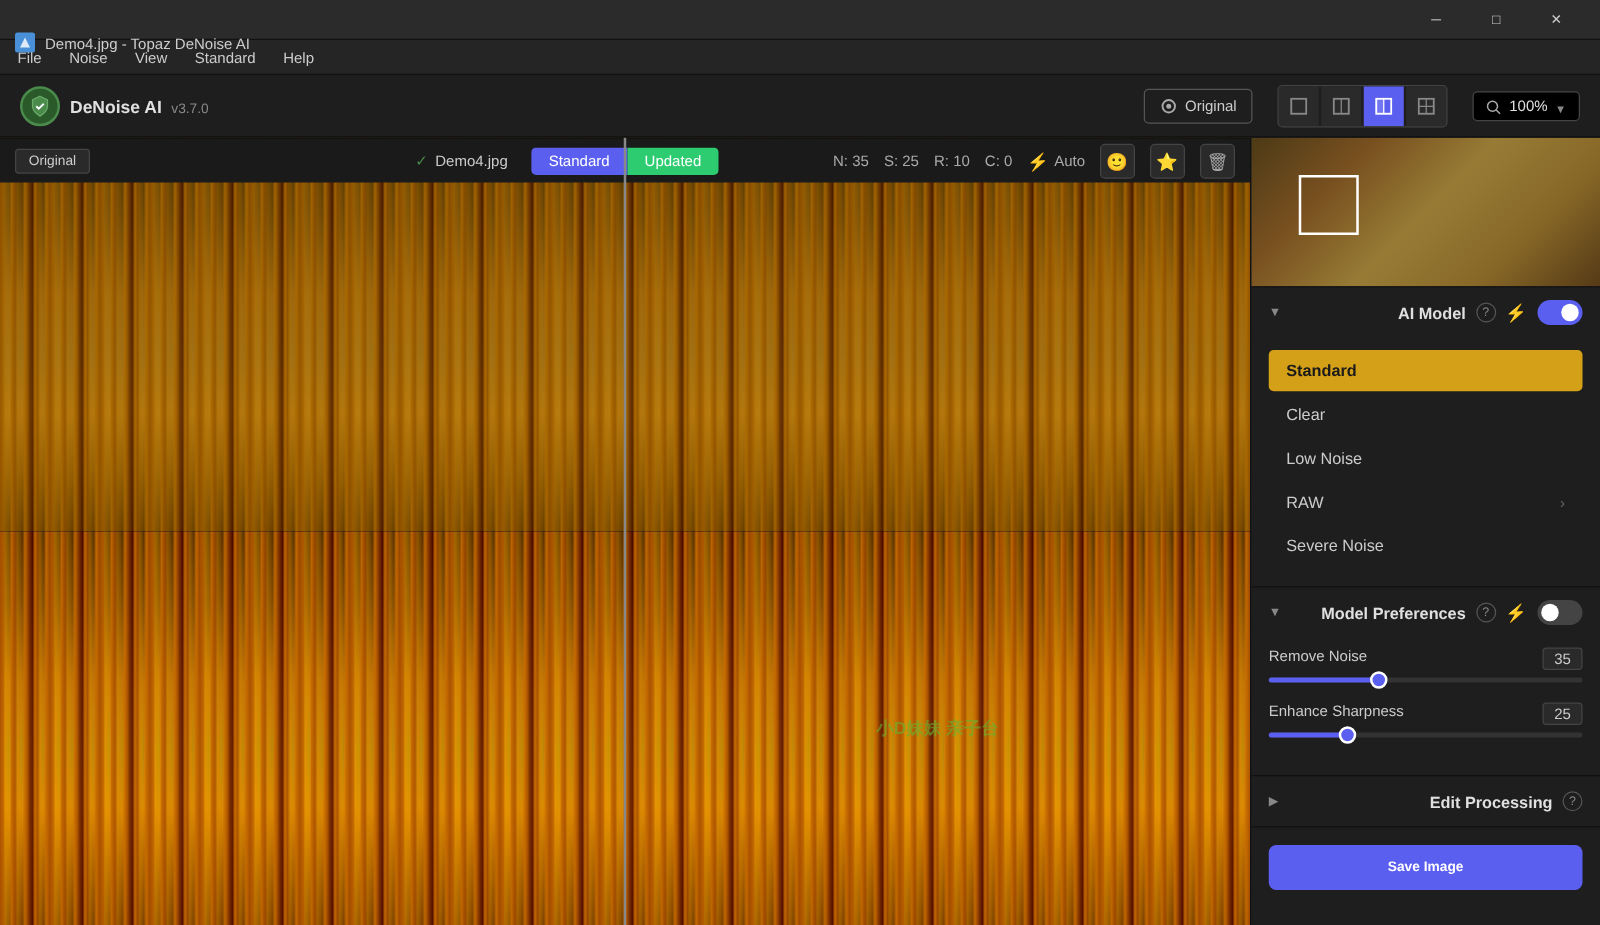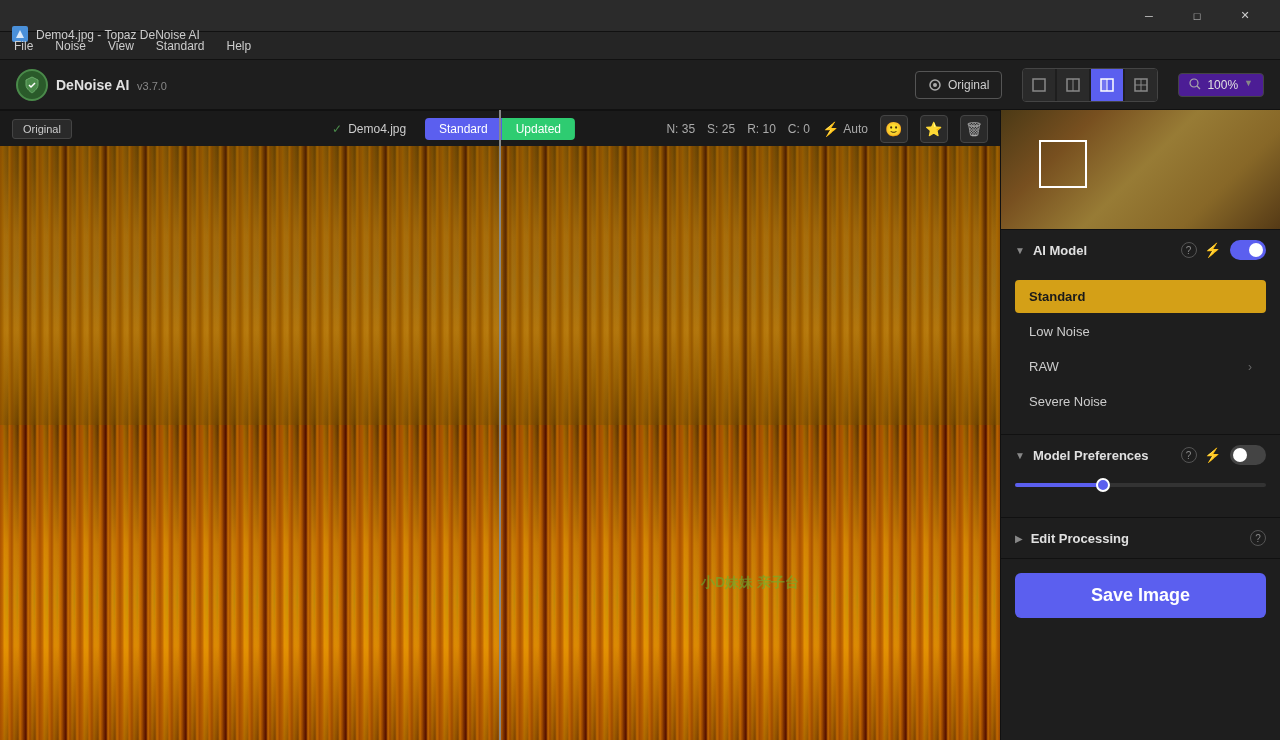--- a/index.html
+++ b/index.html
@@ -127,26 +127,26 @@
       width: 32px; height: 32px;
       background: #2a2a2a;
       border: none;
       cursor: pointer;
       display: flex; align-items: center; justify-content: center;
       color: #999;
     }
     .view-mode-btn.active { background: #5b5fef; color: #fff; }
     #zoom-control {
       display: flex;
-      align-items: flex-start;
+      align-items: flex-end;
       gap: 6px;
       border: 1px solid #444;
       border-radius: 4px;
       padding: 4px 10px;
-      background: #4c1d95;
+      background: #000000;
       font-size: 12px;
       cursor: pointer;
     }
 
     
     #content-area {
       display: flex;
       flex: 1;
       overflow: hidden;
     }
@@ -358,20 +358,21 @@
     }
     .section-chevron {
       font-size: 10px;
       color: #888;
     }
     .section-title {
       font-size: 13px;
       font-weight: 600;
       color: #e0e0e0;
       flex: 1;
+      text-align: right;
     }
     .section-help {
       width: 16px; height: 16px;
       border-radius: 50%;
       border: 1px solid #555;
       display: flex; align-items: center; justify-content: center;
       font-size: 10px;
       color: #888;
       cursor: pointer;
     }
@@ -481,21 +482,21 @@
     }
 
     
     #save-btn {
       margin: 14px;
       padding: 12px;
       background: #5b5fef;
       border: none;
       border-radius: 6px;
       color: #fff;
-      font-size: 18px;
+      font-size: 11px;
       font-weight: 600;
       cursor: pointer;
       width: calc(100% - 28px);
       text-align: center;
     }
 
     
     #watermark {
       position: absolute;
       top: 50%;
@@ -669,20 +670,23 @@
           <span class="section-title">AI Model</span>
           <div class="section-help">?</div>
           <span class="section-lightning">⚡</span>
           <div class="section-toggle"></div>
         </div>
         <div class="section-content">
           <div class="model-option selected">
             <span>Standard</span>
           </div>
           <div class="model-option">
+            <span>Clear</span>
+          </div>
+          <div class="model-option">
             <span>Low Noise</span>
           </div>
           <div class="model-option">
             <span>RAW</span>
             <span class="model-option-arrow">›</span>
           </div>
           <div class="model-option">
             <span>Severe Noise</span>
           </div>
         </div>
@@ -692,27 +696,42 @@
         <div class="section-header">
           <span class="section-chevron">▼</span>
           <span class="section-title">Model Preferences</span>
           <div class="section-help">?</div>
           <span class="section-lightning">⚡</span>
           <div class="section-toggle off"></div>
         </div>
         <div class="section-content">
 
           <div class="slider-row">
+            <div class="slider-label-row">
+              <span class="slider-label">Remove Noise</span>
+              <span class="slider-value">35</span>
+            </div>
             <div class="slider-track">
               <div class="slider-fill" style="width: 35%;">
                 <div class="slider-thumb"></div>
               </div>
             </div>
           </div>
 
+          <div class="slider-row">
+            <div class="slider-label-row">
+              <span class="slider-label">Enhance Sharpness</span>
+              <span class="slider-value">25</span>
+            </div>
+            <div class="slider-track">
+              <div class="slider-fill" style="width: 25%;">
+                <div class="slider-thumb"></div>
+              </div>
+            </div>
+          </div>
         </div>
       </div>
 
       <div class="panel-section">
         <div class="post-section-header section-header">
           <span class="section-chevron">▶</span>
           <span class="section-title">Edit Processing</span>
           <div class="section-help">?</div>
         </div>
       </div>

